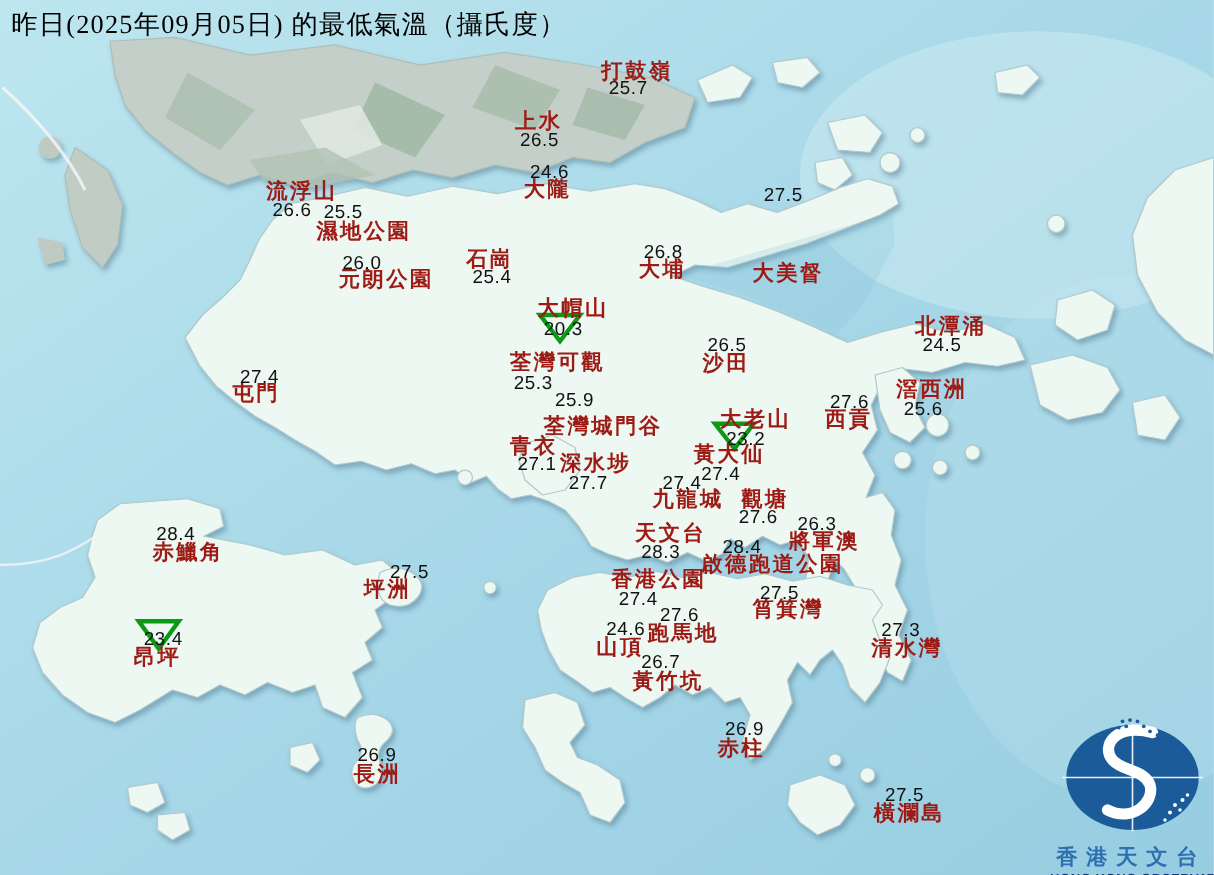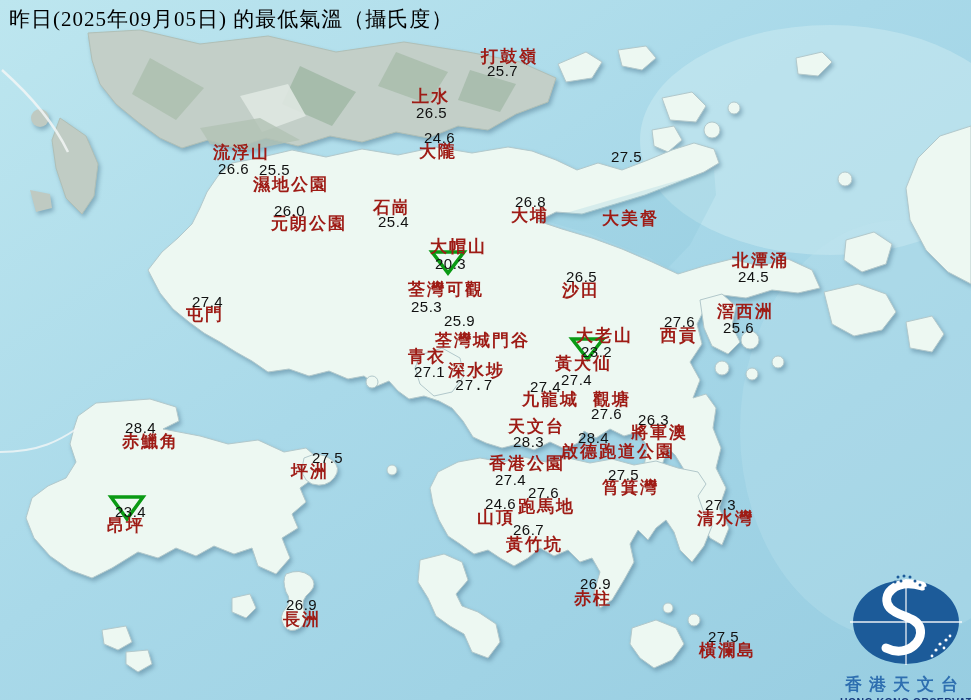--- a/index.html
+++ b/index.html
@@ -169,21 +169,21 @@
       <span class="st-name" style="left: 435px; top: 332px; color: rgb(158, 27, 21);">荃灣城門谷</span>
       <span class="st-value" style="left: 444px; top: 313px; color: rgb(17, 17, 17);">25.9</span>
       <svg class="min-marker" width="37" height="26" style="left: 569px; top: 336px;">
         <polygon points="3,3 34,3 18.5,23" fill="none" stroke="#0a9a14" stroke-width="3.5" stroke-linejoin="miter"></polygon>
       </svg>
       <span class="st-name" style="left: 576px; top: 327px; color: rgb(158, 27, 21);">大老山</span>
       <span class="st-value" style="left: 581px; top: 344px; color: rgb(17, 17, 17);">23.2</span>
       <span class="st-name" style="left: 408px; top: 348px; color: rgb(158, 27, 21);">青衣</span>
       <span class="st-value" style="left: 414px; top: 364px; color: rgb(17, 17, 17);">27.1</span>
       <span class="st-name" style="left: 448px; top: 362px; color: rgb(158, 27, 21);">深水埗</span>
-      <span class="st-value" style="left: 455px; top: 379px; color: rgb(17, 17, 17); font-family: Liberation Mono, monospace;">27.7</span>
+      <span class="st-value" style="left: 455px; top: 379px; color: rgb(17, 17, 17);">27.7</span>
       <span class="st-name" style="left: 555px; top: 355px; color: rgb(158, 27, 21);">黃大仙</span>
       <span class="st-value" style="left: 561px; top: 372px; color: rgb(17, 17, 17);">27.4</span>
       <span class="st-name" style="left: 522px; top: 391px; color: rgb(158, 27, 21);">九龍城</span>
       <span class="st-value" style="left: 530px; top: 379px; color: rgb(17, 17, 17);">27.4</span>
       <span class="st-name" style="left: 593px; top: 391px; color: rgb(158, 27, 21);">觀塘</span>
       <span class="st-value" style="left: 591px; top: 406px; color: rgb(17, 17, 17);">27.6</span>
       <span class="st-name" style="left: 508px; top: 418px; color: rgb(158, 27, 21);">天文台</span>
       <span class="st-value" style="left: 513px; top: 434px; color: rgb(17, 17, 17);">28.3</span>
       <span class="st-name" style="left: 561px; top: 443px; color: rgb(158, 27, 21);">啟德跑道公園</span>
       <span class="st-value" style="left: 578px; top: 430px; color: rgb(17, 17, 17);">28.4</span>

